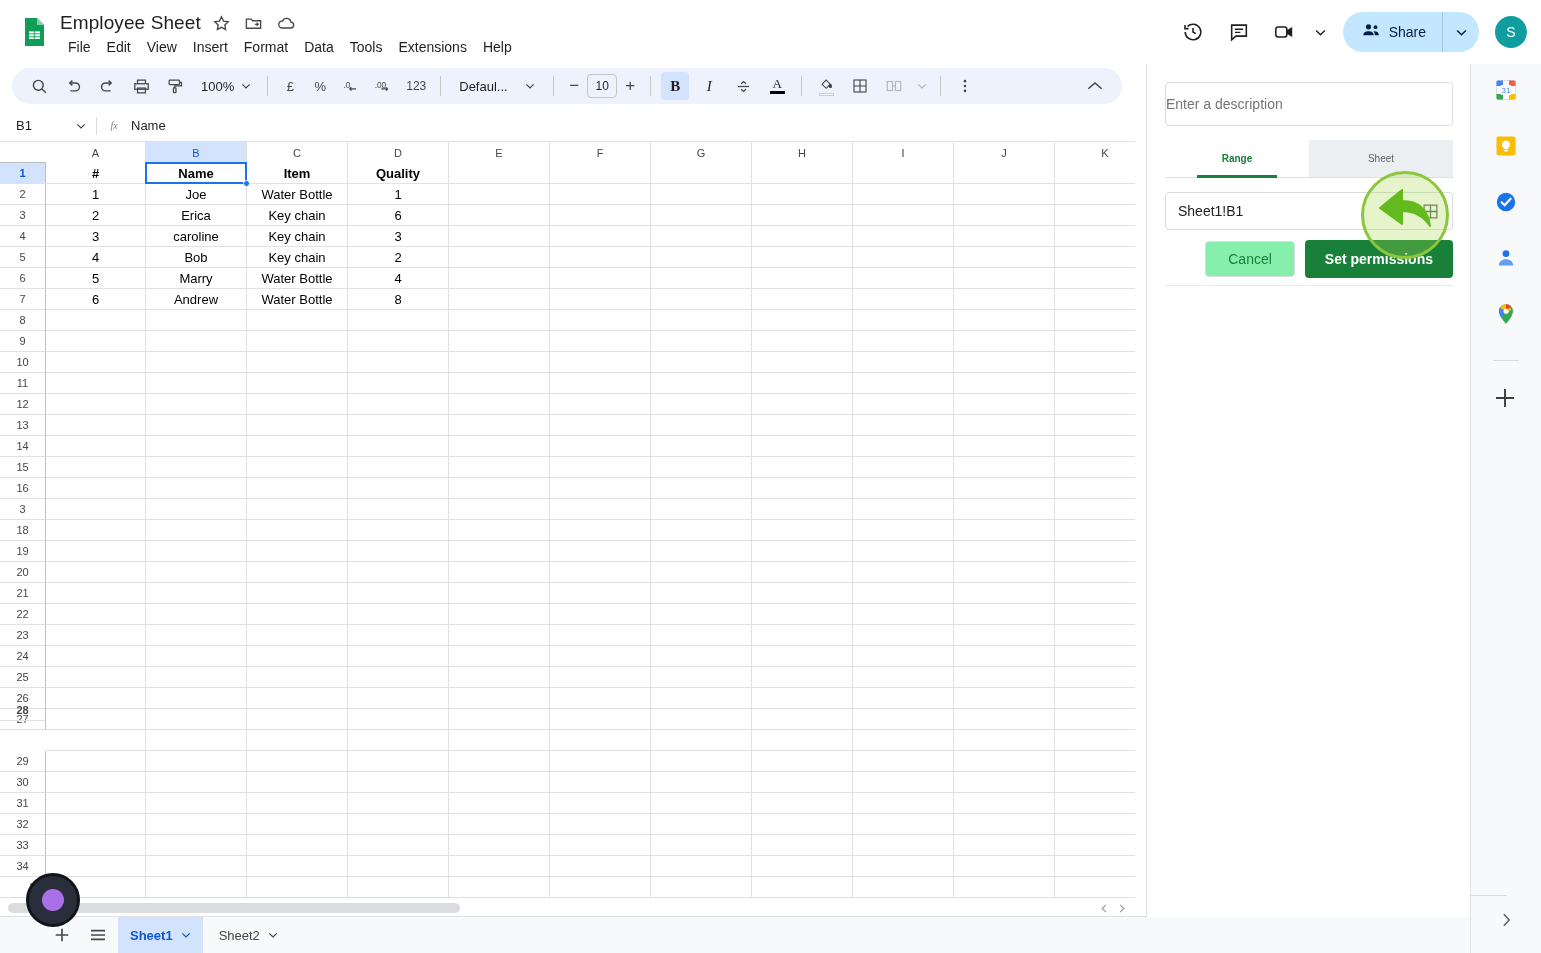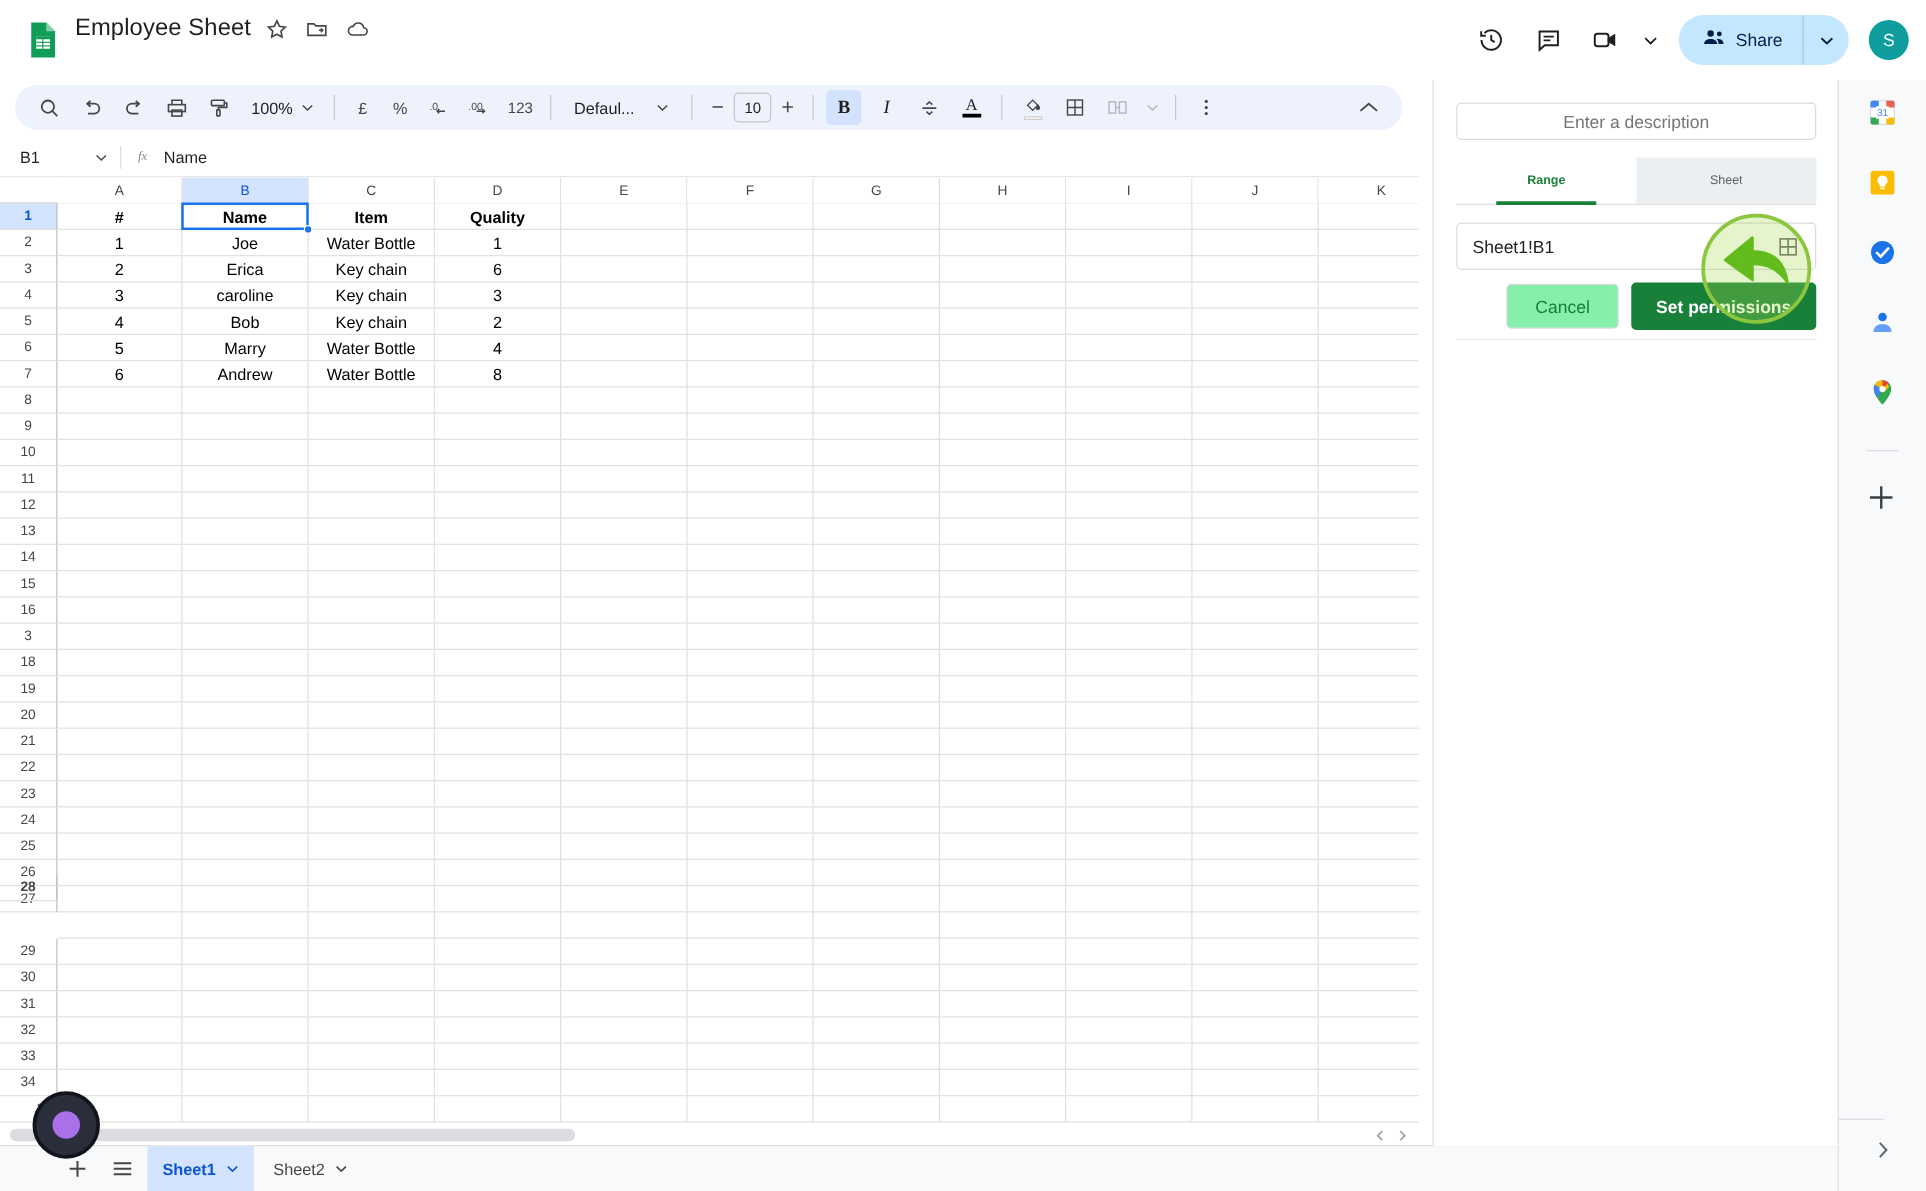--- a/index.html
+++ b/index.html
@@ -171,23 +171,23 @@
     background: #ffffff; border-left: 1px solid #e0e0e0;
   }
   #panel-head {
     height: 58px; display: flex; align-items: center; gap: 14px; padding: 0 16px 0 18px;
     border-bottom: 1px solid #e0e0e0;
   }
   #panel-title { font-size: 15px; color: #202124; flex: 1; white-space: nowrap; }
   #panel-close { width: 26px; height: 26px; display:flex; align-items:center; justify-content:center; cursor:pointer; }
   #panel-body { padding: 18px 18px 0 18px; position: relative; }
   #desc-input {
-    width: 288px; height: 30px; border: 1px solid #dadce0; border-radius: 4px;
+    width: 288px; height: 44px; border: 1px solid #dadce0; border-radius: 4px;
     padding: 0 0; font-size: 14px; color: #80868b; font-family: "Liberation Sans", sans-serif;
-    background: #fff; outline: none; text-align: center;
+    background: #fff; outline: none;
   }
   #ptabs {
     margin-top: 14px; width: 288px; height: 38px; display: flex;
     border-bottom: 1px solid #e0e0e0;
   }
   .ptab {
     flex: 1; display: flex; align-items: center; justify-content: center;
     font-size: 10px; color: #5f6368; cursor: pointer; position: relative;
   }
   .ptab.active { color: #188038; font-weight: 700; }
@@ -276,20 +276,31 @@
         <path d="M14 13h4m-2-2l2 2-2 2" stroke-width="1.5"></path>
       </svg>
     </span>
     <span class="title-icon">
       <svg width="20" height="20" viewBox="0 0 24 24" fill="none" stroke="#444746" stroke-width="1.6">
         <path d="M7 18h10.5a3.5 3.5 0 0 0 .4-7 5.2 5.2 0 0 0-10-1.2A3.9 3.9 0 0 0 7 18z"></path>
       </svg>
     </span>
   </div>
 
+  <div id="menubar">
+    <div class="menu-item">File</div>
+    <div class="menu-item">Edit</div>
+    <div class="menu-item">View</div>
+    <div class="menu-item">Insert</div>
+    <div class="menu-item">Format</div>
+    <div class="menu-item">Data</div>
+    <div class="menu-item">Tools</div>
+    <div class="menu-item">Extensions</div>
+    <div class="menu-item">Help</div>
+  </div>
 
   <div id="header-right">
     <div class="hdr-icon-btn">
       <svg width="22" height="22" viewBox="0 0 24 24" fill="none" stroke="#1f1f1f" stroke-width="1.7">
         <path d="M3.5 12a8.5 8.5 0 1 0 2.6-6.1"></path>
           <path d="M3.2 4.3v4h4"></path>
           <path d="M12 7.6V12l3 1.8"></path>
       </svg>
     </div>
     <div class="hdr-icon-btn">

